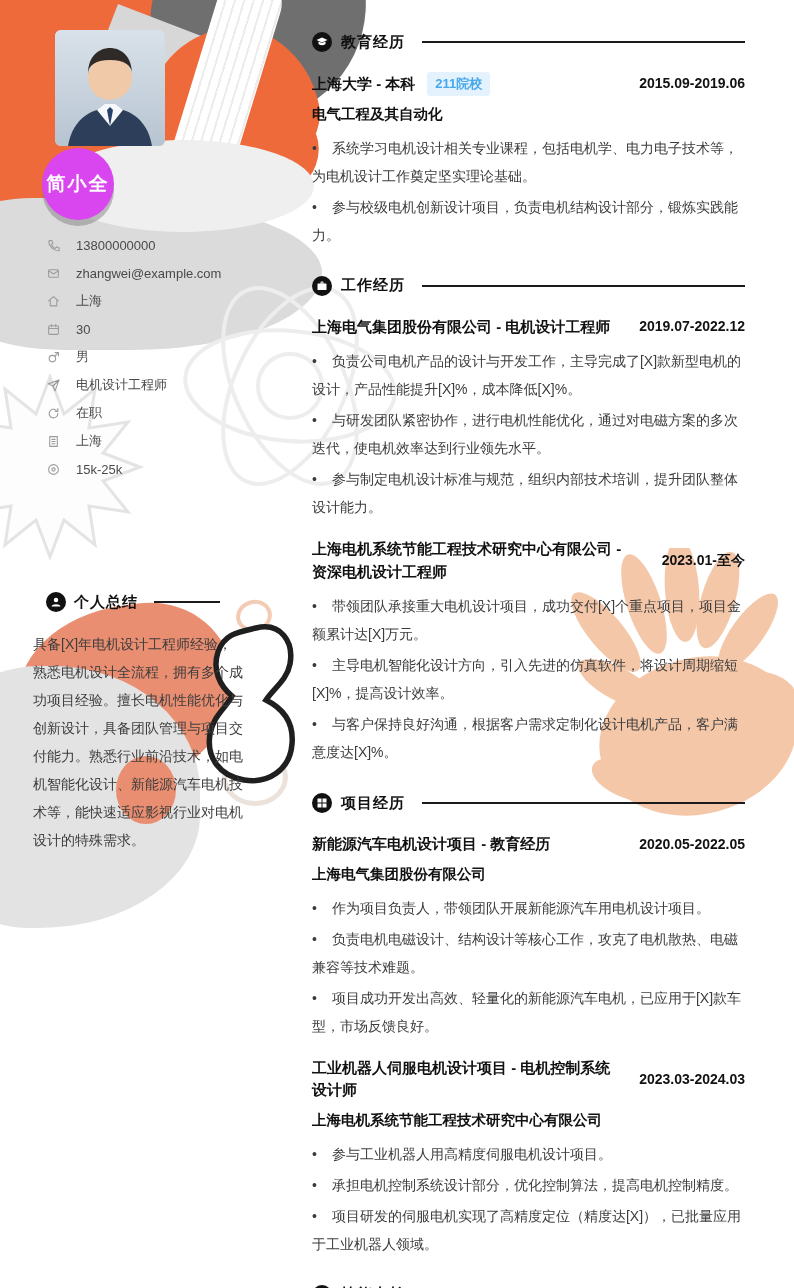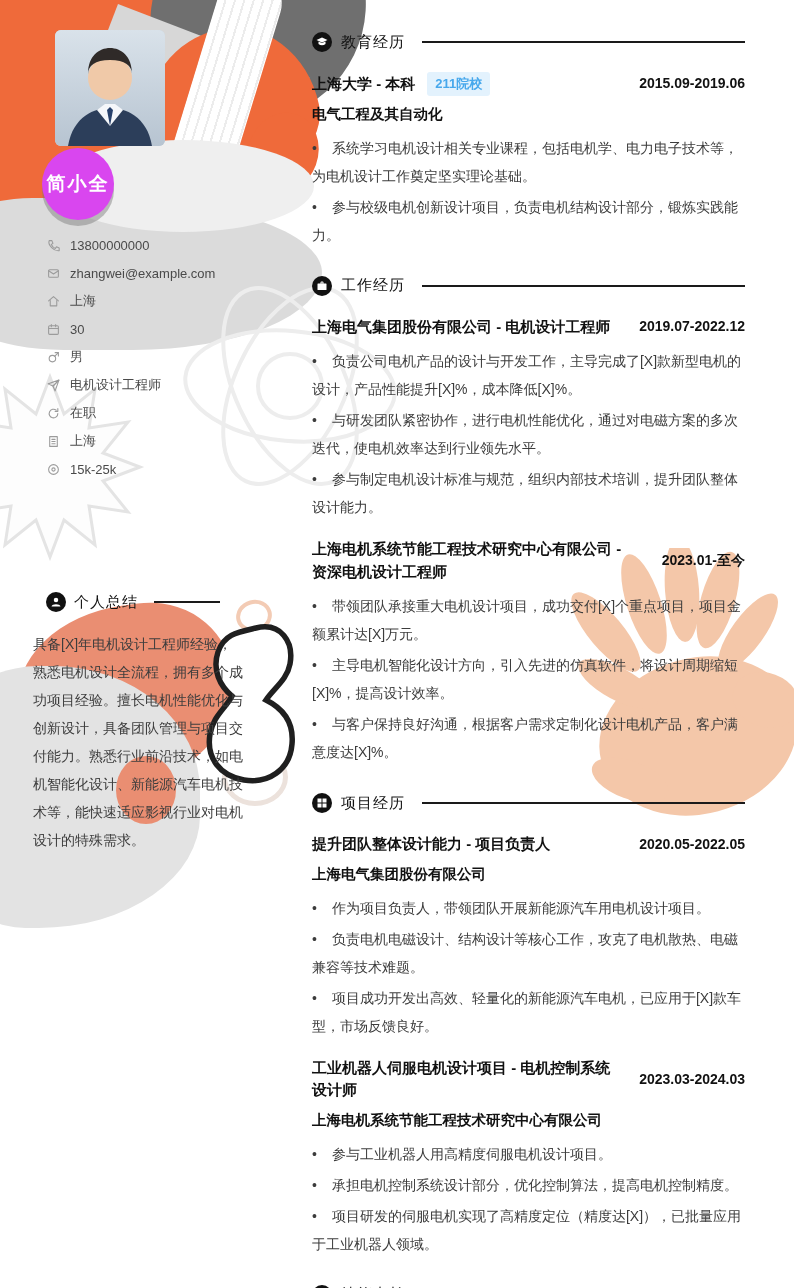--- a/index.html
+++ b/index.html
@@ -36,31 +36,31 @@
   .d-ring2{left:222px;top:748px;width:56px;height:48px;border:5px solid #ece2dc;border-radius:50%}
   .svgdecor{display:block}
   
   .sidebar{position:absolute;left:0;top:0;width:300px;height:100%;z-index:2}
   .photo{position:absolute;left:55px;top:30px;width:110px;height:116px;border-radius:6px;overflow:hidden}
   .name-circle{position:absolute;left:42px;top:148px;width:72px;height:72px;border-radius:50%;
     background:#d946ef;display:flex;align-items:center;justify-content:center;
     box-shadow:0 6px 0 rgba(120,120,120,.45)}
   .name-circle span{color:#fff;font-size:19px;font-weight:bold;letter-spacing:2px}
   .contacts{position:absolute;left:46px;top:231px;width:240px}
-  .contact-row{display:flex;align-items:center;height:28px;gap:10px}
+  .contact-row{display:flex;align-items:center;height:28px;gap:16px}
   .contact-row .cicon{width:14px;height:14px;flex:none;display:flex;align-items:center;justify-content:center}
   .contact-row .ctext{font-size:13px;color:#4a4a4a}
   .cicon svg{stroke:#9b9b9b;fill:none;stroke-width:2;stroke-linecap:round;stroke-linejoin:round;width:13px;height:13px}
   .summary-head{position:absolute;left:46px;top:592px;display:flex;align-items:center;gap:8px;width:210px}
   .summary-text{position:absolute;left:33px;top:616px;width:212px;font-size:14px;line-height:28px;color:#3d3d3d}
   
   .sec-icon{width:20px;height:20px;border-radius:50%;background:#111;flex:none;
     display:flex;align-items:center;justify-content:center}
   .sec-icon svg{width:12px;height:12px;fill:#fff}
-  .sec-title{font-size:15px;font-weight:normal;color:#111;letter-spacing:1px;white-space:nowrap}
+  .sec-title{font-size:15px;font-weight:bold;color:#111;letter-spacing:1px;white-space:nowrap}
   .sec-line{flex:1;height:2px;background:#1a1a1a;margin-left:8px}
   .sec-line.short{flex:none;width:66px}
   
   .main{position:absolute;left:312px;top:0;width:433px;z-index:2;padding-top:32px}
   .sec-head{display:flex;align-items:center;gap:9px;margin-bottom:20px}
   .entry-head{display:flex;align-items:center;margin-bottom:9px}
   .entry-title{flex:1;font-size:15px;font-weight:bold;color:#111;line-height:1.5;display:flex;align-items:center;flex-wrap:wrap}
   .entry-title .ttl{margin-right:0}
   .entry-date{font-size:14px;font-weight:bold;color:#111;white-space:nowrap;margin-left:26px;line-height:1.5}
   .badge{display:inline-block;background:#e3f2fd;color:#47a8ec;font-size:13px;font-weight:bold;
@@ -306,21 +306,21 @@
           <rect x="3" y="3" width="8" height="8"></rect>
           <rect x="13" y="3" width="8" height="8"></rect>
           <rect x="3" y="13" width="8" height="8"></rect>
           <rect x="13" y="13" width="8" height="8"></rect>
         </svg>
     </span>
     <span class="sec-title">项目经历</span>
     <span class="sec-line"></span>
   </div>
   <div class="entry-head">
-    <div class="entry-title">提升团队整体设计能力 - 项目负责人</div>
+    <div class="entry-title">新能源汽车电机设计项目 - 教育经历</div>
     <div class="entry-date">2020.05-2022.05</div>
   </div>
   <p class="sub-bold">上海电气集团股份有限公司</p>
   <div class="bullets">
     <p>作为项目负责人，带领团队开展新能源汽车用电机设计项目。</p>
     <p>负责电机电磁设计、结构设计等核心工作，攻克了电机散热、电磁兼容等技术难题。</p>
     <p>项目成功开发出高效、轻量化的新能源汽车电机，已应用于[X]款车型，市场反馈良好。</p>
   </div>
   <div class="gap-entry"></div>
   <div class="entry-head">

